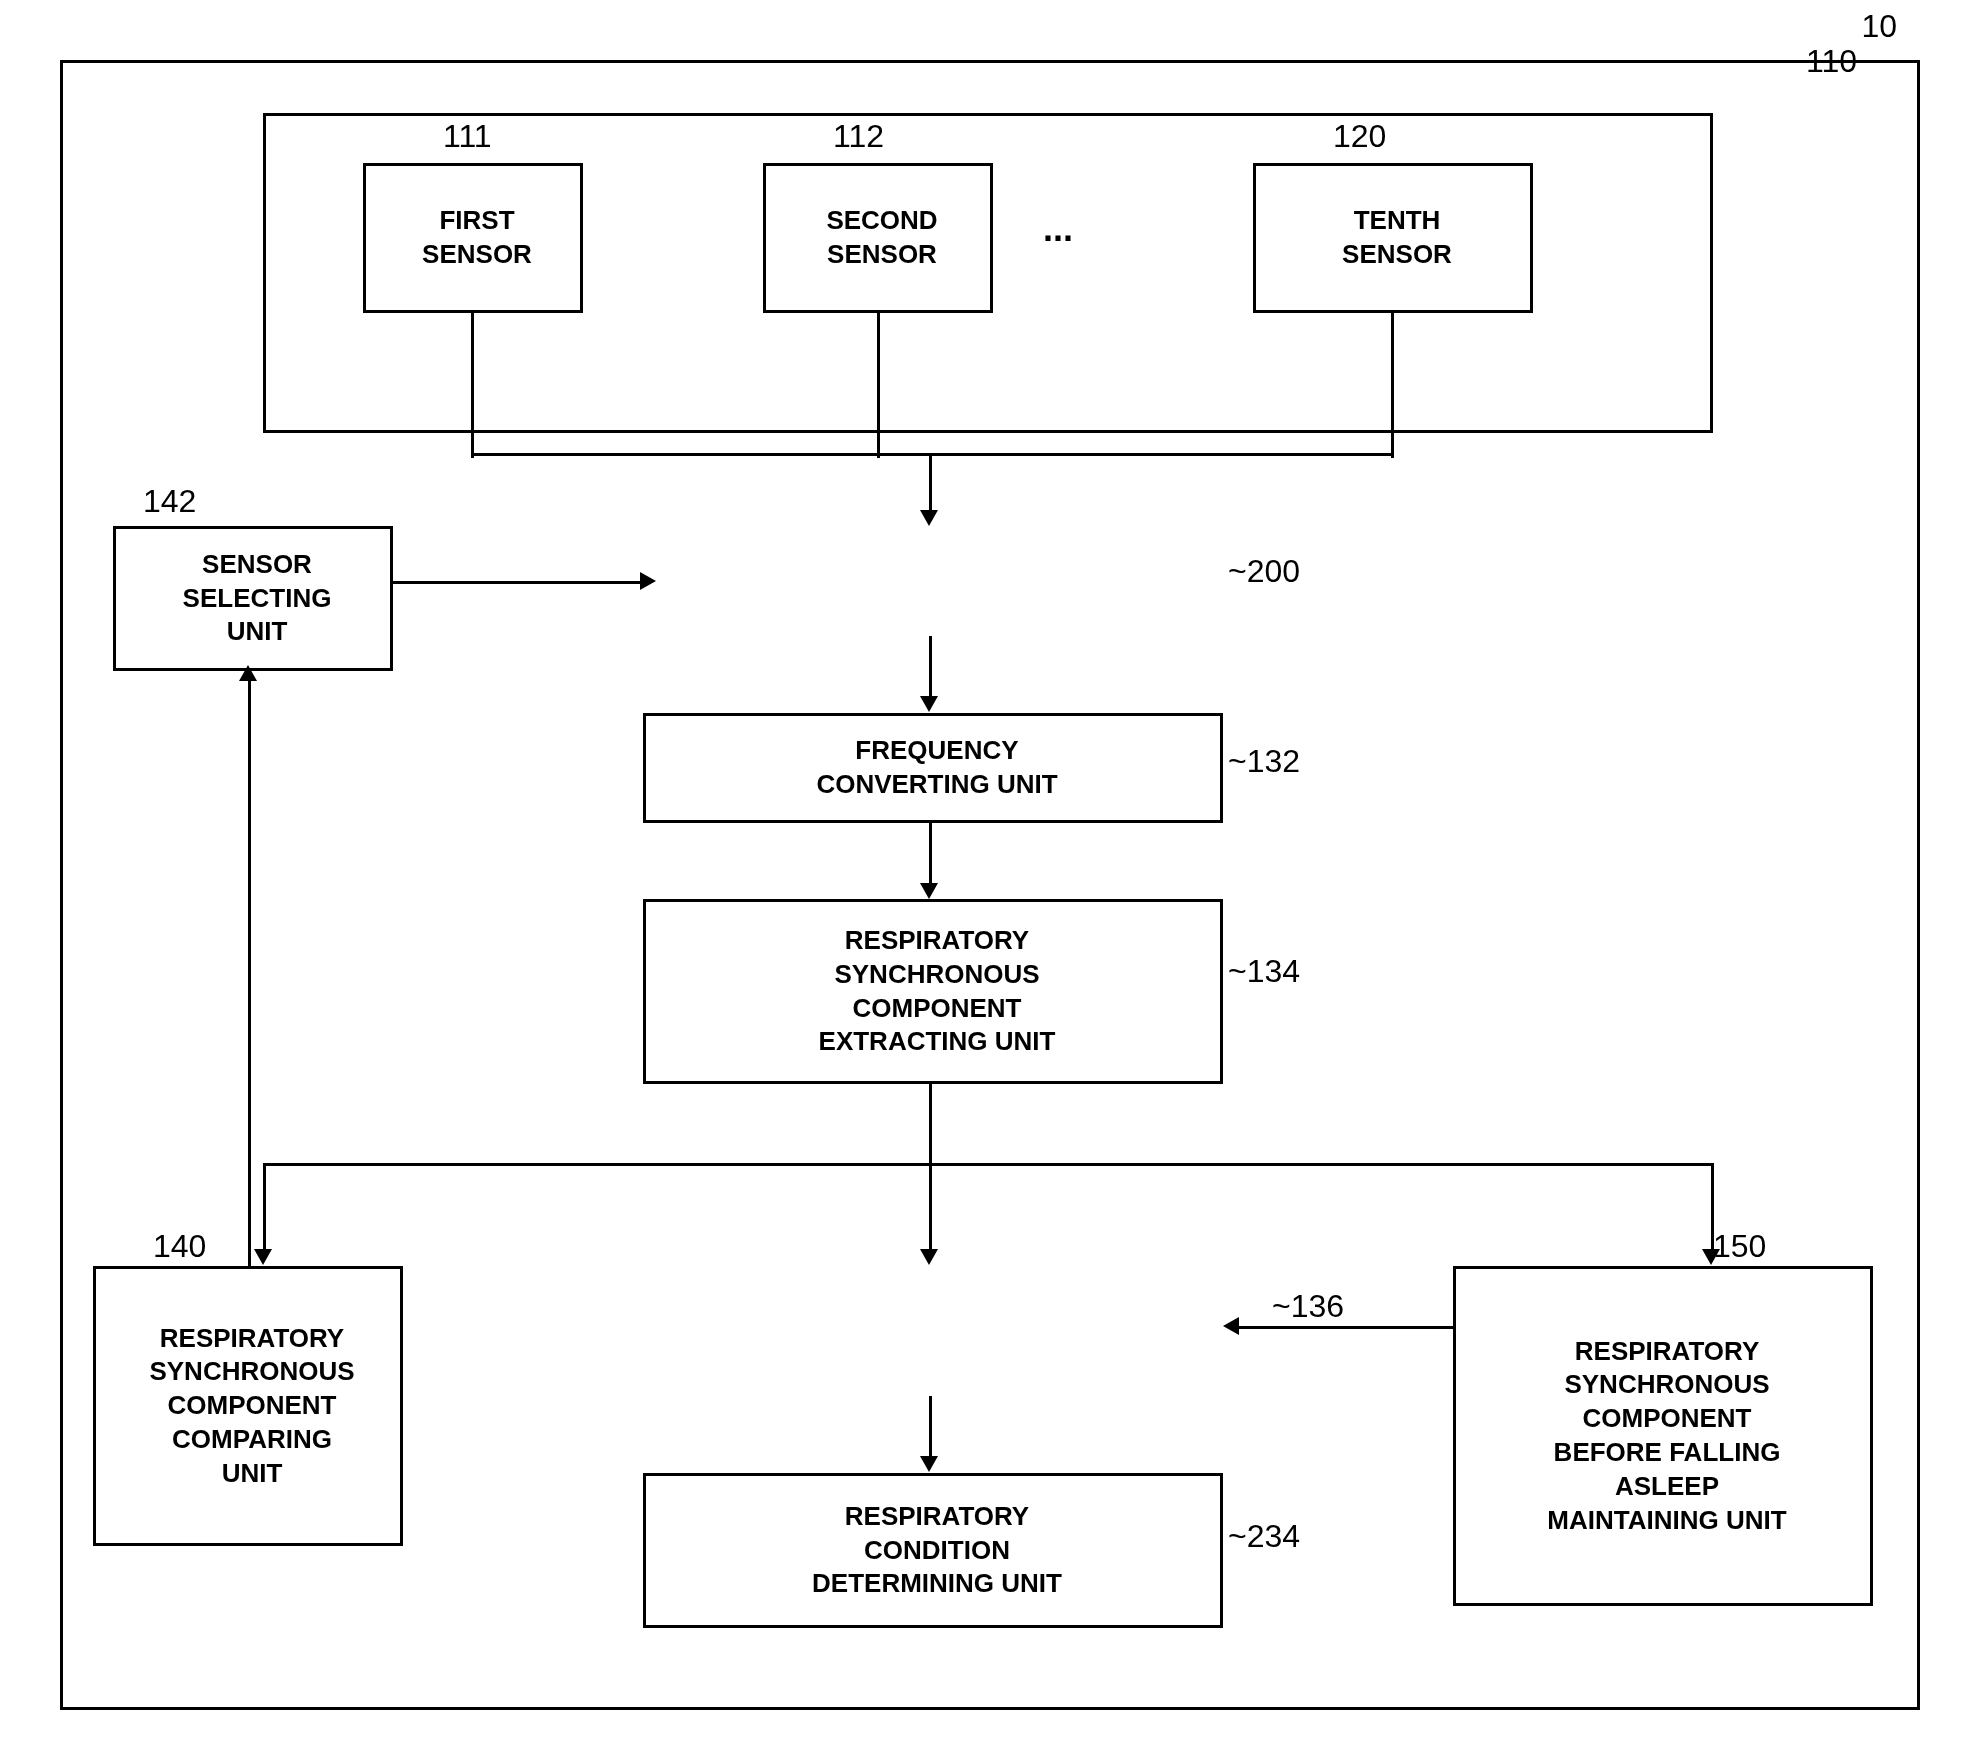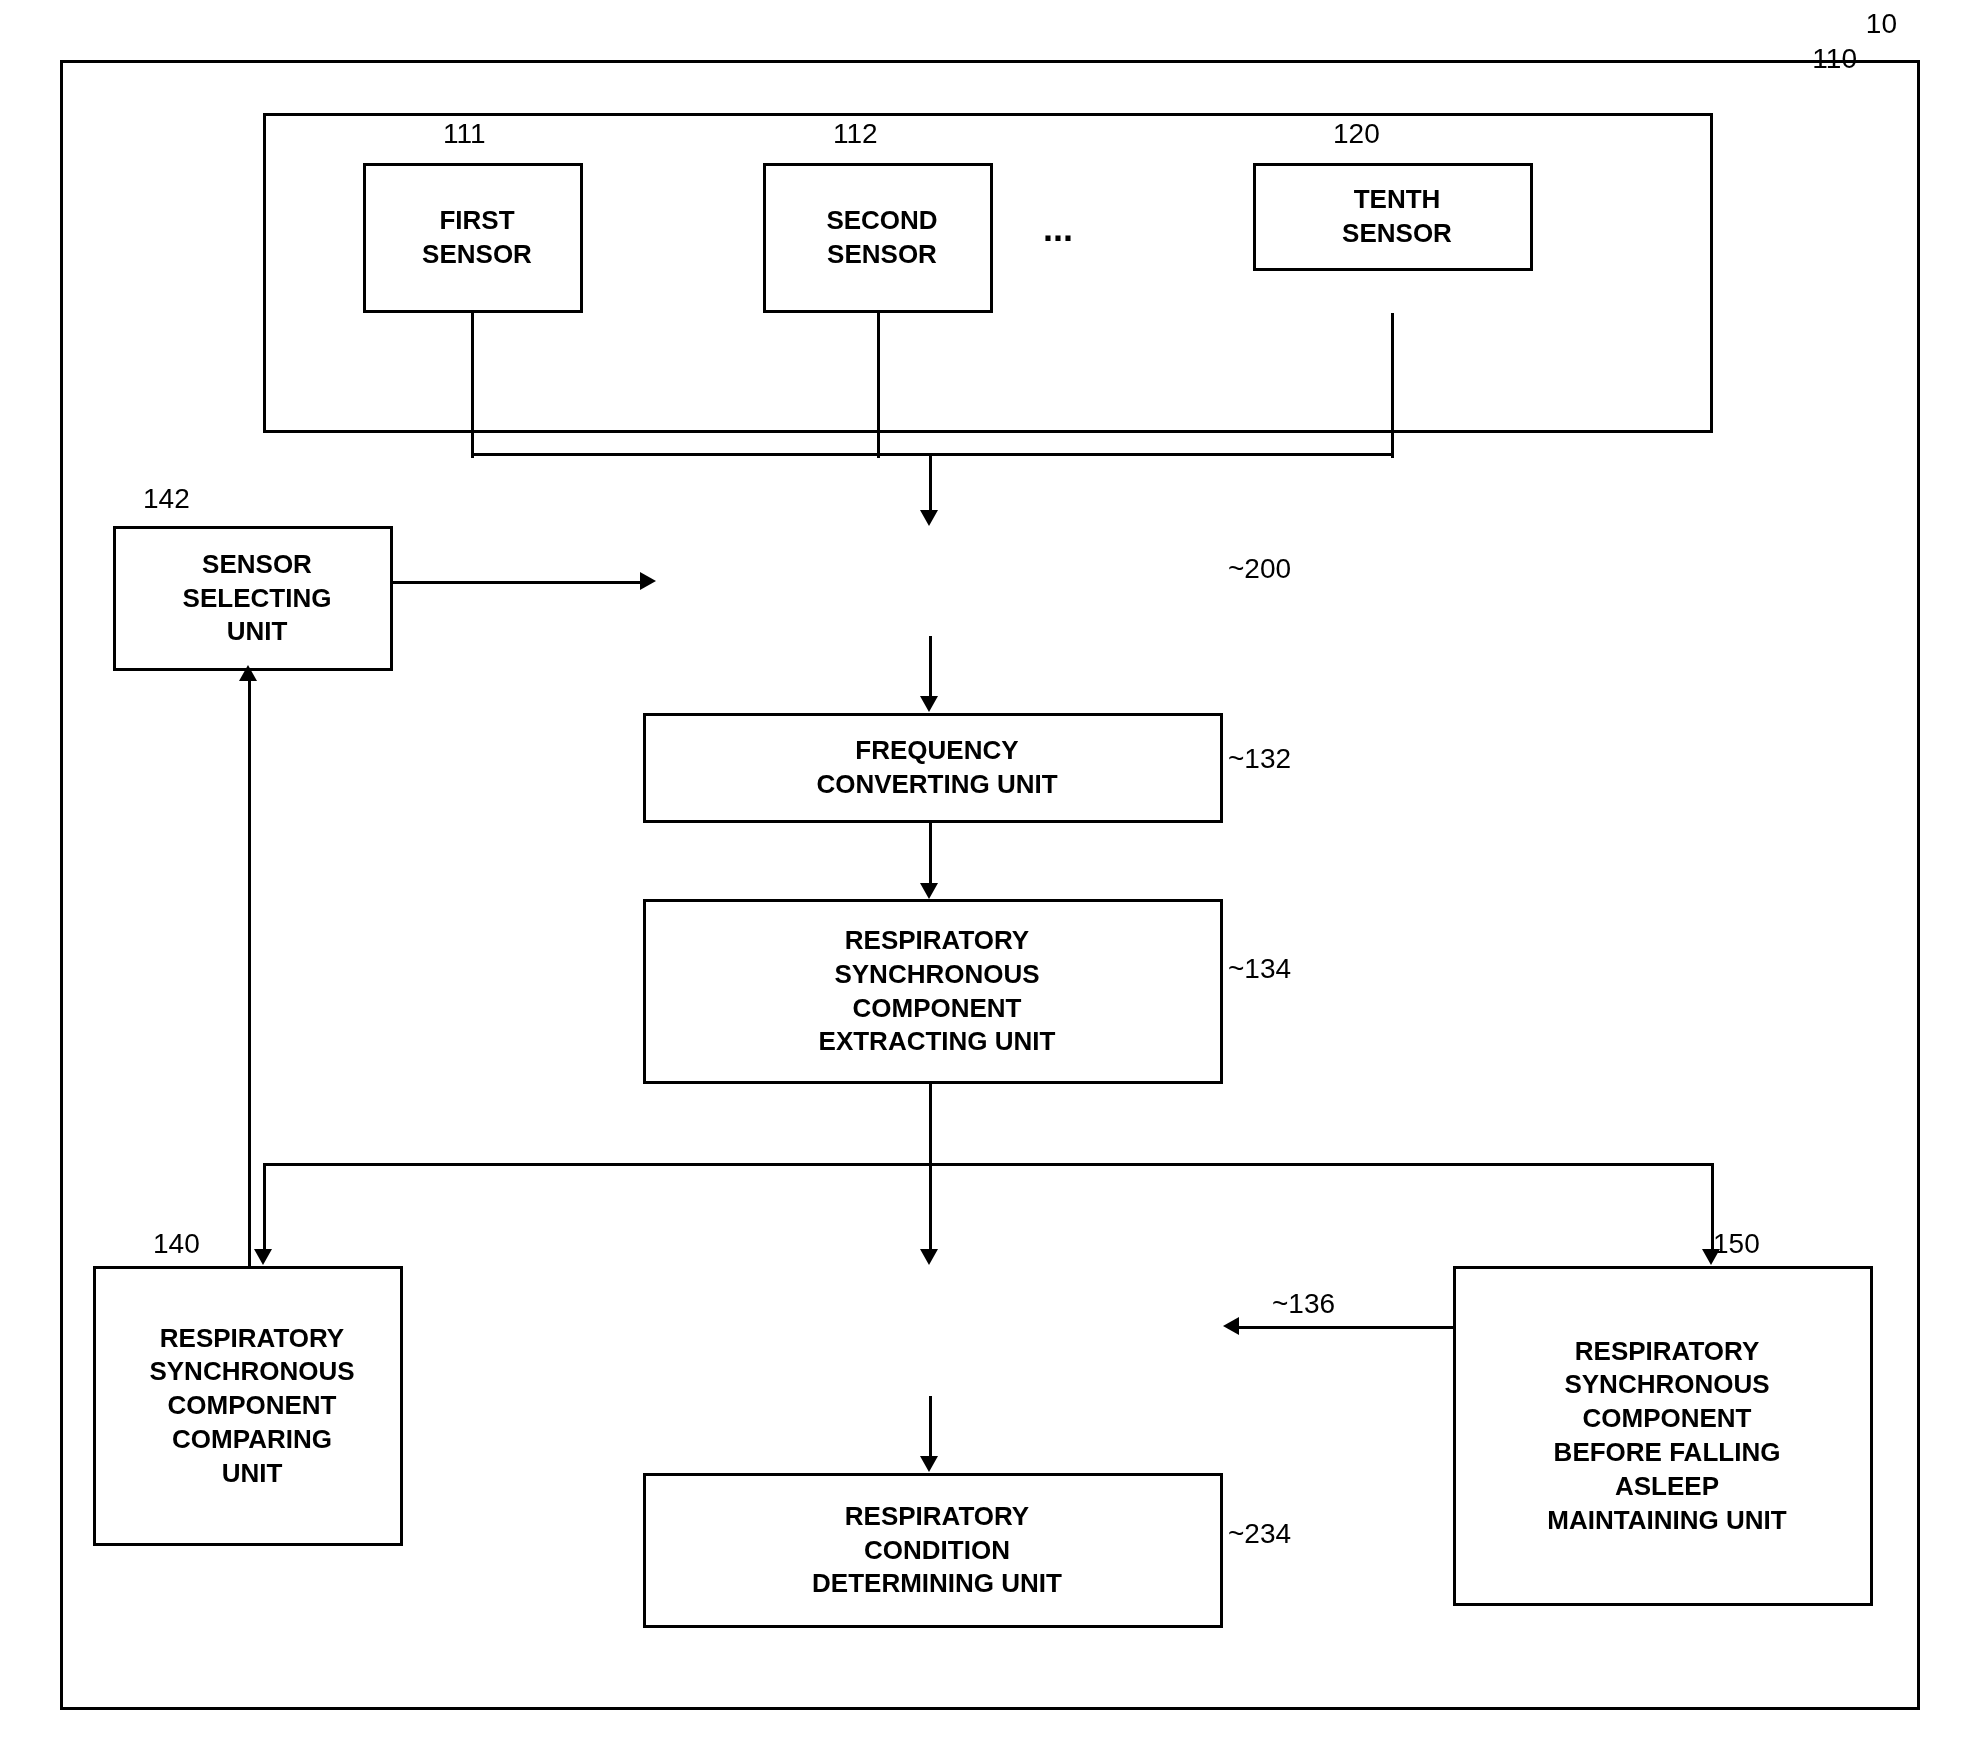--- a/index.html
+++ b/index.html
@@ -17,21 +17,21 @@
       top: 60px;
       left: 60px;
       width: 1860px;
       height: 1650px;
       border: 3px solid #000;
     }
 
     
     .ref-num {
       position: absolute;
-      font-size: 28px;
+      font-size: 32px;
       font-weight: normal;
       font-family: Arial, sans-serif;
     }
 
     
     .box {
       position: absolute;
       border: 3px solid #000;
       background: #fff;
       display: flex;
@@ -122,21 +122,21 @@
   <span class="ref-num" style="top: 55px; left: 380px;">111</span>
 
   <div class="box" style="top: 100px; left: 700px; width: 230px; height: 150px;">
     <span>SECOND<br>SENSOR</span>
   </div>
 
   <span class="ref-num" style="top: 55px; left: 770px;">112</span>
 
   <div class="ellipsis" style="top: 145px; left: 980px;">...</div>
 
-  <div class="box" style="top: 100px; left: 1190px; width: 280px; height: 108px;">
+  <div class="box" style="top: 100px; left: 1190px; width: 280px; height: 150px;">
     <span>TENTH<br>SENSOR</span>
   </div>
 
   <span class="ref-num" style="top: 55px; left: 1270px;">120</span>
 
   <div class="arrow" style="left: 408px; top: 250px; width: 3px; height: 145px;"></div>
 
   <div class="arrow" style="left: 814px; top: 250px; width: 3px; height: 145px;"></div>
 
   <div class="arrow" style="left: 1328px; top: 250px; width: 3px; height: 145px;"></div>

